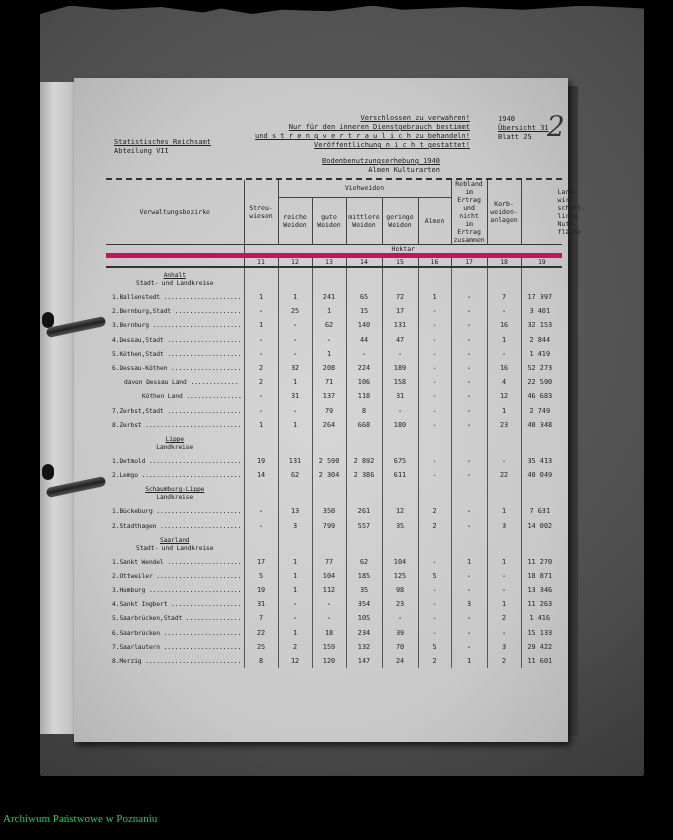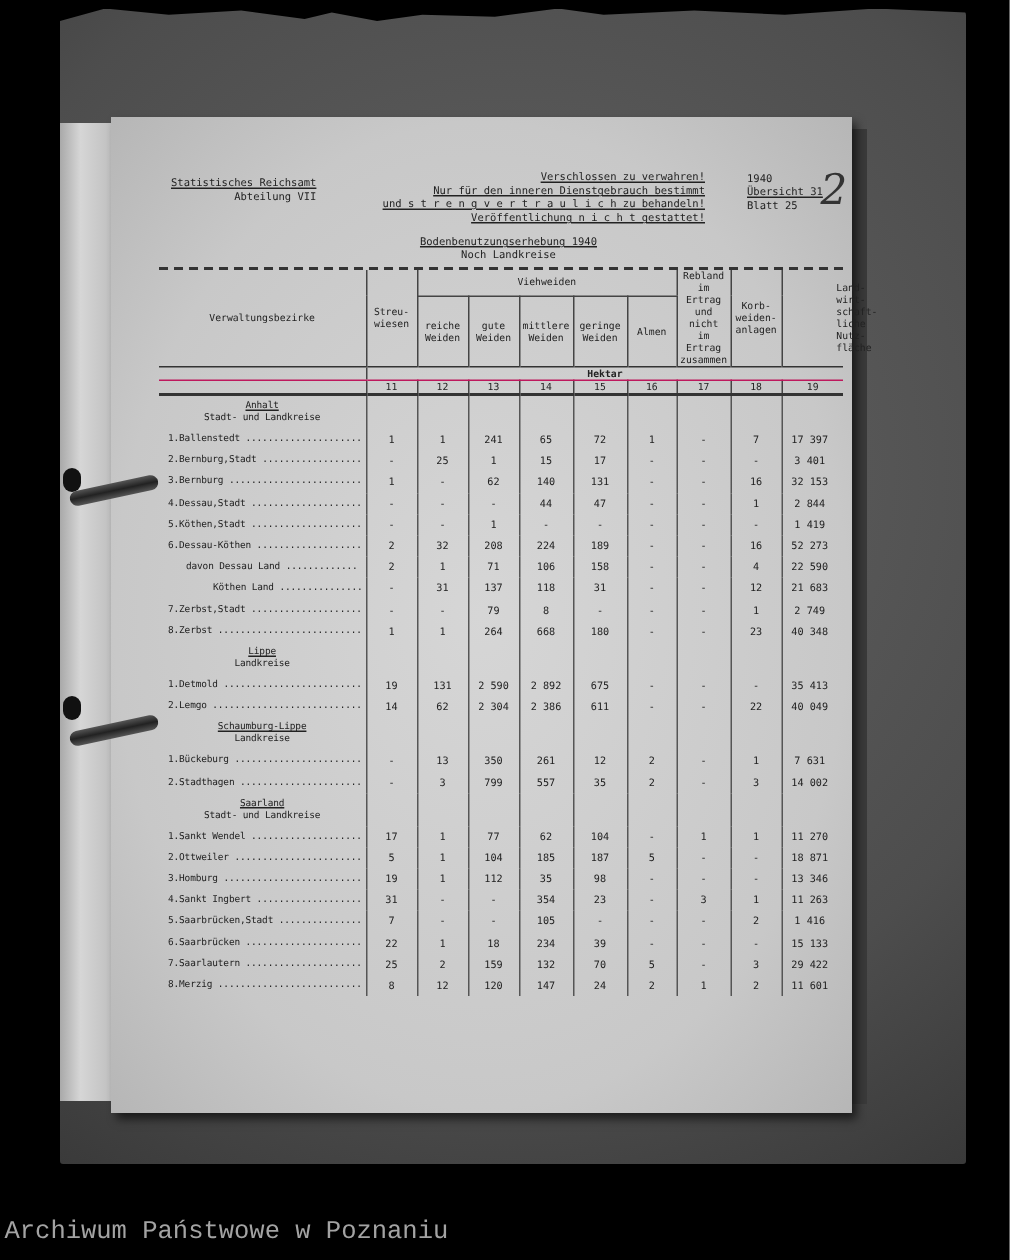--- a/index.html
+++ b/index.html
@@ -9,44 +9,44 @@
   .backing-top-edge { position:absolute; left:40px; top:0; width:604px; height:14px; background:#000;
     clip-path: polygon(0 100%, 5% 40%, 12% 70%, 20% 50%, 27% 90%, 30% 60%, 35% 100%, 40% 70%, 48% 80%, 55% 40%, 60% 70%, 70% 50%, 80% 70%, 90% 40%, 100% 60%, 100% 0, 0 0); }
   .left-leaf { position:absolute; left:40px; top:82px; width:34px; height:652px; background:#c9c9c9; border-right:2px solid #333;
     background-image: linear-gradient(90deg, #a9a9a9 0%, #d6d6d6 40%, #c0c0c0 100%); }
   .page { position:absolute; left:74px; top:78px; width:494px; height:664px; background:#cfcfcf;
     background-image: radial-gradient(ellipse at 50% 50%, #d6d6d6 0%, #c8c8c8 70%, #b6b6b6 100%);
     box-shadow: 3px 4px 6px rgba(0,0,0,0.6); }
   .page-right-shadow { position:absolute; left:568px; top:86px; width:10px; height:650px; background:#3a3a3a; }
   .ring { position:absolute; height:10px; background:linear-gradient(180deg,#555,#222,#555); border-radius:5px; transform:rotate(-12deg); }
   .ring-knob { position:absolute; width:12px; height:16px; background:#111; border-radius:6px; }
-  .watermark { position:absolute; left:3px; top:812px; color:#a3a3a3; font-family:Liberation Mono, monospace; font-size:17px; }
+  .watermark { position:absolute; left:3px; top:812px; color:#22c55e; font-family:Liberation Serif, serif; font-size:11px; }
 
   .txt { position:absolute; color:#222; font-size:7px; line-height:9px; white-space:nowrap; }
   .u { text-decoration:underline; }
-  .hdr-left { left:114px; top:118px; text-align:right; }
+  .hdr-left { left:114px; top:138px; text-align:left; }
   .hdr-center { left:240px; top:114px; width:230px; text-align:right; font-size:7px; line-height:9px; }
   .hdr-right { left:498px; top:115px; }
   .handwritten { position:absolute; left:547px; top:110px; font-family:"DejaVu Serif", serif; font-size:28px; color:#333; font-style:italic; }
-  .subtitle { left:254px; top:157px; width:170px; text-align:center; }
+  .subtitle { left:270px; top:157px; width:170px; text-align:right; }
 
   .table-wrap { position:absolute; left:106px; top:178px; width:456px; }
   .dashline { border-top:2px dashed #333; height:0; }
   table { border-collapse:collapse; width:456px; table-layout:fixed; font-size:6.5px; color:#222; }
   th, td { padding:0; text-align:center; font-weight:normal; }
   th { border-left:1px solid #444; vertical-align:middle; line-height:8px; }
   th.first { border-left:none; }
   td { border-left:1px solid #555; height:14.2px; line-height:14px; }
   td.name { border-left:none; text-align:left; padding-left:6px; font-size:6.3px; letter-spacing:-0.1px; }
   td.name.indent1 { padding-left:18px; }
   td.name.indent2 { padding-left:36px; }
   td.section { text-align:center; line-height:8px; height:22px; padding-left:0; }
   td.num { font-size:6.8px; }
   td.right { text-align:center; padding-right:4px; }
-  .units-row th { border-top:1px solid #333; border-bottom:1px solid #be185d;font-weight:bold; }
+  .units-row th { border-top:1px solid #333; border-bottom:5px solid #be185d; }
   .colnum-row th { border-bottom:2px solid #333; }
 </style>
 </head>
 <body>
 
 <div class="backing"></div>
 <div class="backing-top-edge"></div>
 <div class="left-leaf"></div>
 <div class="page-right-shadow"></div>
 
@@ -71,21 +71,21 @@
 
 <div class="txt hdr-right">
   <div>1940</div>
   <div class="u">Übersicht 31</div>
   <div>Blatt 25</div>
 </div>
 <div class="handwritten">2</div>
 
 <div class="txt subtitle">
   <div class="u">Bodenbenutzungserhebung 1940</div>
-  <div>Noch Landkreise</div>
+  <div>Almen Kulturarten</div>
 </div>
 
 <div class="table-wrap">
   <div class="dashline"></div>
   <table>
     <colgroup>
       <col style="width:138px">
         <col style="width:34px">
         <col style="width:34px">
         <col style="width:34px">
@@ -248,21 +248,21 @@
         <tr>
           <td class="name indent2"><span>Köthen Land</span><span> ...............</span></td>
           <td class="num">-</td>
           <td class="num">31</td>
           <td class="num">137</td>
           <td class="num">118</td>
           <td class="num">31</td>
           <td class="num">-</td>
           <td class="num">-</td>
           <td class="num">12</td>
-          <td class="num right">21 683</td>
+          <td class="num right">46 683</td>
         </tr>
         <tr>
           <td class="name"><span>7.Zerbst,Stadt</span><span> ....................</span></td>
           <td class="num">-</td>
           <td class="num">-</td>
           <td class="num">79</td>
           <td class="num">8</td>
           <td class="num">-</td>
           <td class="num">-</td>
           <td class="num">-</td>
@@ -385,21 +385,21 @@
           <td class="num">1</td>
           <td class="num">1</td>
           <td class="num right">11 270</td>
         </tr>
         <tr>
           <td class="name"><span>2.Ottweiler</span><span> .......................</span></td>
           <td class="num">5</td>
           <td class="num">1</td>
           <td class="num">104</td>
           <td class="num">185</td>
-          <td class="num">187</td>
+          <td class="num">125</td>
           <td class="num">5</td>
           <td class="num">-</td>
           <td class="num">-</td>
           <td class="num right">18 871</td>
         </tr>
         <tr>
           <td class="name"><span>3.Homburg</span><span> .........................</span></td>
           <td class="num">19</td>
           <td class="num">1</td>
           <td class="num">112</td>

